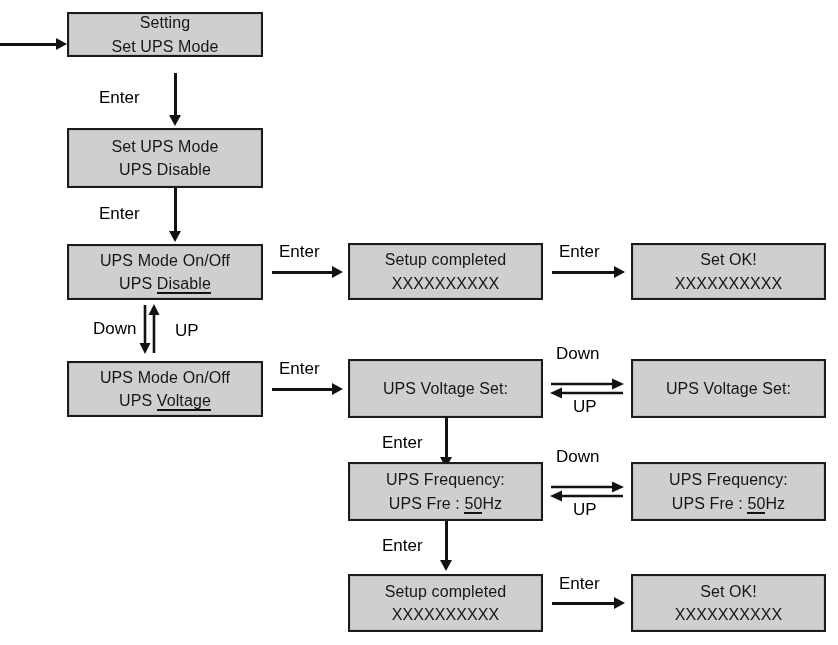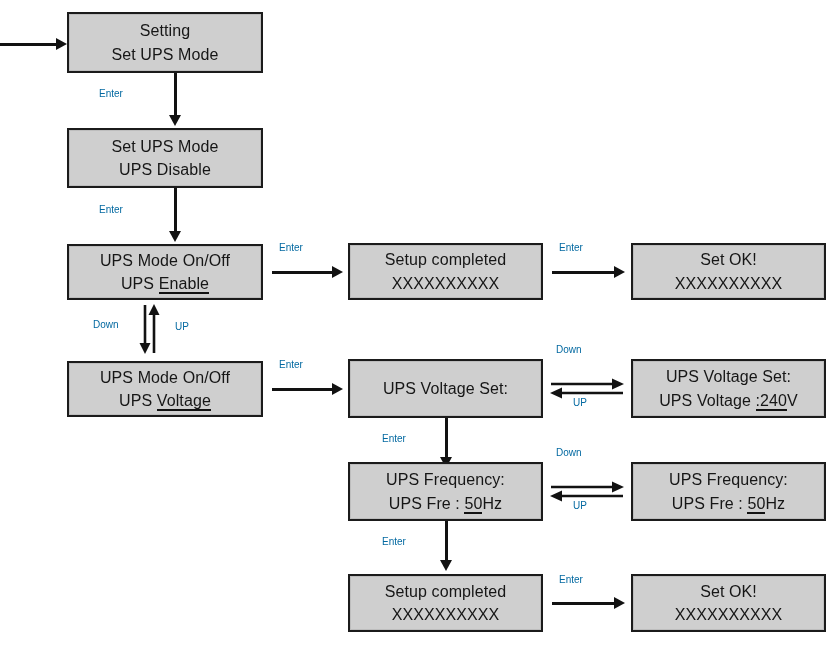--- a/index.html
+++ b/index.html
@@ -30,22 +30,22 @@
     font-size: 16px;
     line-height: 1.45;
     letter-spacing: .1px;
     white-space: nowrap;
   }
   .box .ln { display: block; }
   .u { border-bottom: 2.5px solid #121212; padding-bottom: 0px; }
   
   .lbl {
     position: absolute;
-    font-size: 10px;
-    color: #0369a1;
+    font-size: 17px;
+    color: #000000;
     white-space: nowrap;
   }
   .vline {
     position: absolute;
     width: 3px;
     background: #121212;
   }
   .hline {
     position: absolute;
     height: 3px;
@@ -69,41 +69,41 @@
   .eq-arrow svg { display: block; }
 </style>
 </head>
 <body>
 
 <div id="canvas">
 
   <div class="hline" style="left:0px; top:43px; width:62px;"></div>
   <div class="arrow-right" style="left:56px; top:38px;"></div>
 
-  <div class="box" style="left:67px; top:12px; width:196px; height:61px;">
+  <div class="box" style="left:67px; top:12px; width:196px; height:45px;">
     <span class="ln">Setting</span>
     <span class="ln">Set UPS Mode</span>
   </div>
 
   <div class="vline" style="left:174px; top:73px; height:44px;"></div>
   <div class="arrow-down" style="left:169px; top:115px;"></div>
   <div class="lbl" style="left:99px; top:88px;">Enter</div>
 
   <div class="box" style="left:67px; top:128px; width:196px; height:60px;">
     <span class="ln">Set UPS Mode</span>
     <span class="ln">UPS Disable</span>
   </div>
 
   <div class="vline" style="left:174px; top:188px; height:45px;"></div>
   <div class="arrow-down" style="left:169px; top:231px;"></div>
   <div class="lbl" style="left:99px; top:204px;">Enter</div>
 
   <div class="box" style="left:67px; top:244px; width:196px; height:56px;">
     <span class="ln">UPS Mode On/Off</span>
-    <span class="ln"><span>UPS </span><span class="u">Enable</span><span></span></span>
+    <span class="ln"><span>UPS </span><span class="u">Disable</span><span></span></span>
   </div>
 
   <div class="hline" style="left:272px; top:271px; width:66px;"></div>
   <div class="arrow-right" style="left:332px; top:266px;"></div>
   <div class="lbl" style="left:279px; top:242px;">Enter</div>
 
   <div class="eq-arrow" style="left:130px; top:303px;">
     <svg width="40" height="52" viewBox="0 0 40 52">
 
       <line x1="15" y1="2" x2="15" y2="45" stroke="#121212" stroke-width="2.6"></line>
@@ -151,21 +151,20 @@
 
       <line x1="74" y1="19" x2="8" y2="19" stroke="#121212" stroke-width="2.6"></line>
       <polygon points="1,19 13,13.5 13,24.5" fill="#121212"></polygon>
     </svg>
   </div>
   <div class="lbl" style="left:556px; top:344px;">Down</div>
   <div class="lbl" style="left:573px; top:397px;">UP</div>
 
   <div class="box" style="left:631px; top:359px; width:195px; height:59px;">
     <span class="ln">UPS Voltage Set:</span>
-    <span class="ln"><span>UPS Voltage </span><span class="u">:240</span><span>V</span></span>
   </div>
 
   <div class="vline" style="left:445px; top:418px; height:42px;"></div>
   <div class="arrow-down" style="left:440px; top:457px;"></div>
   <div class="lbl" style="left:382px; top:433px;">Enter</div>
 
   <div class="box" style="left:348px; top:462px; width:195px; height:59px;">
     <span class="ln">UPS Frequency:</span>
     <span class="ln"><span>UPS Fre : </span><span class="u">50</span><span>Hz</span></span>
   </div>

